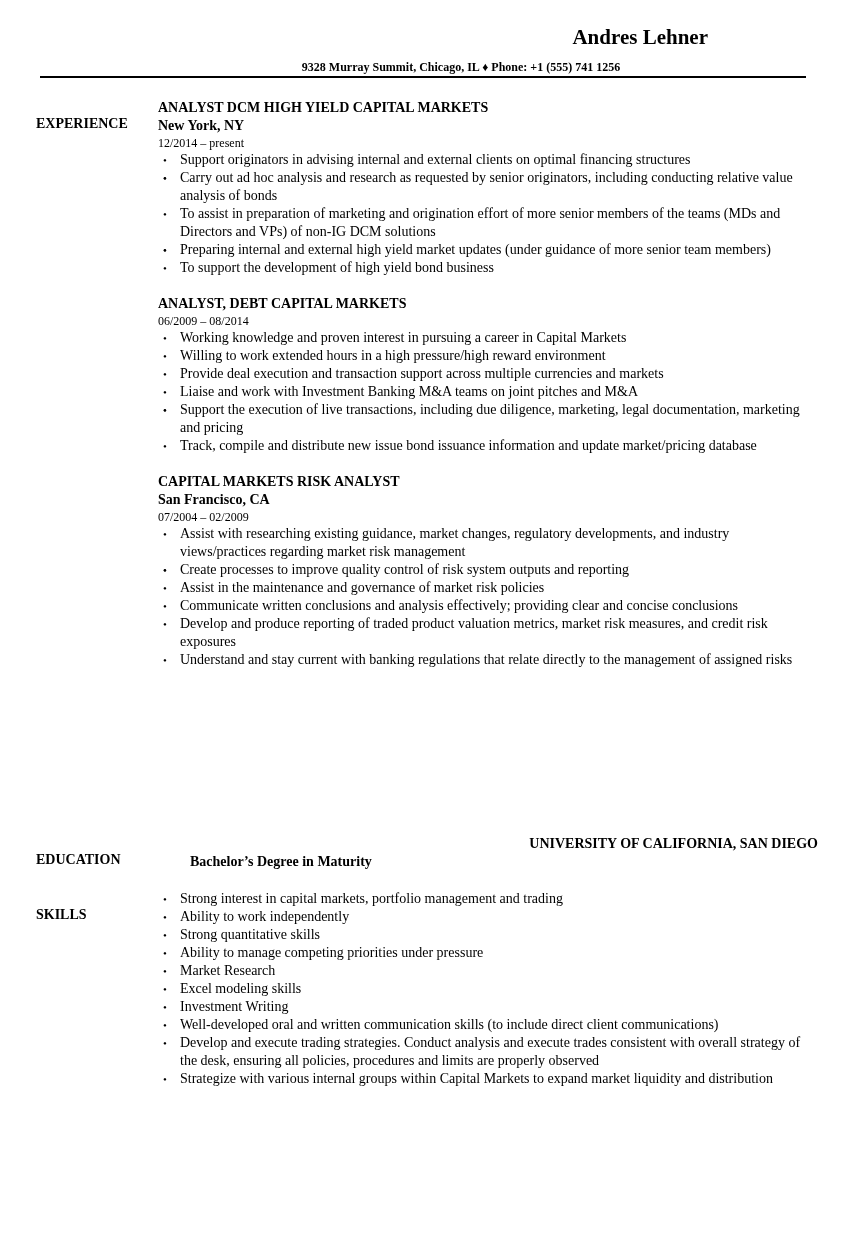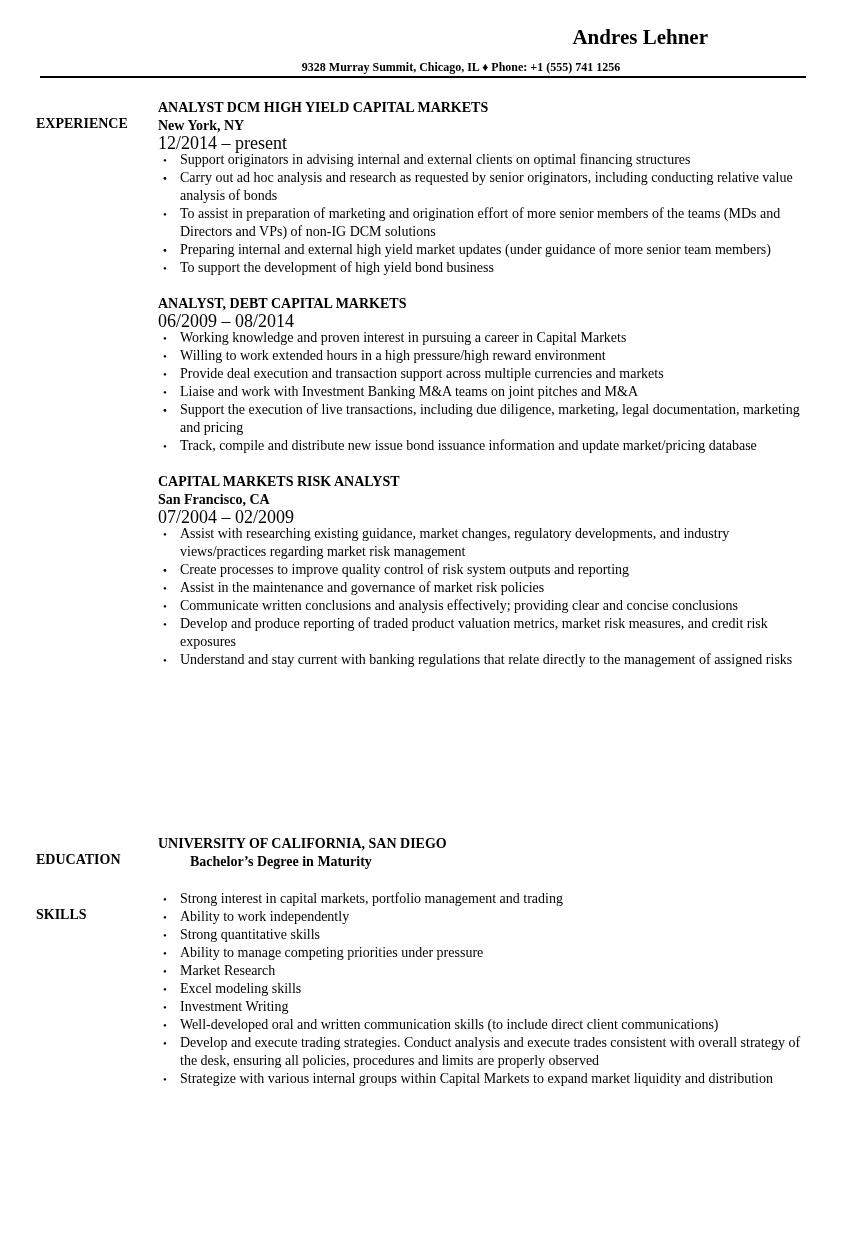--- a/index.html
+++ b/index.html
@@ -20,29 +20,29 @@
     position: absolute; left: 40px; width: 766px; top: 76px; height: 2px; background: #000;
   }
   .section { position: absolute; left: 0; width: 860px; }
   .section-label {
     position: absolute; left: 36px; top: 16px; font-weight: bold; font-size: 14px; line-height: 18px;
   }
   .section-body { position: absolute; left: 158px; top: 0; width: 660px; }
   .job { margin-bottom: 18px; }
   .job-title { font-weight: bold; font-size: 14px; line-height: 18px; }
   .job-location { font-weight: bold; font-size: 14px; line-height: 18px; }
-  .job-dates { font-size: 18px; line-height: 16px; }
+  .job-dates { font-size: 12px; line-height: 16px; }
   ul.bullets { list-style: none; margin: 0; padding: 0; }
   ul.bullets li {
     position: relative; padding-left: 22px; font-size: 14px; line-height: 18px;
   }
   ul.bullets li .bullet {
     position: absolute; left: 5px; top: 0; font-size: 11px; line-height: 18px;
   }
-  .edu-school { font-weight: bold; font-size: 14px; line-height: 18px; }
+  .edu-school { font-weight: bold; font-size: 14px; line-height: 18px; text-align: right; }
   .edu-degree { font-weight: bold; font-size: 14px; line-height: 18px; margin-left: 32px; }
 </style>
 </head>
 <body>
 
 <div>
   <div class="header-name">Andres Lehner</div>
   <div class="header-contact">9328 Murray Summit, Chicago, IL ♦ Phone: +1 (555) 741 1256</div>
   <div class="header-rule"></div>
 </div>

